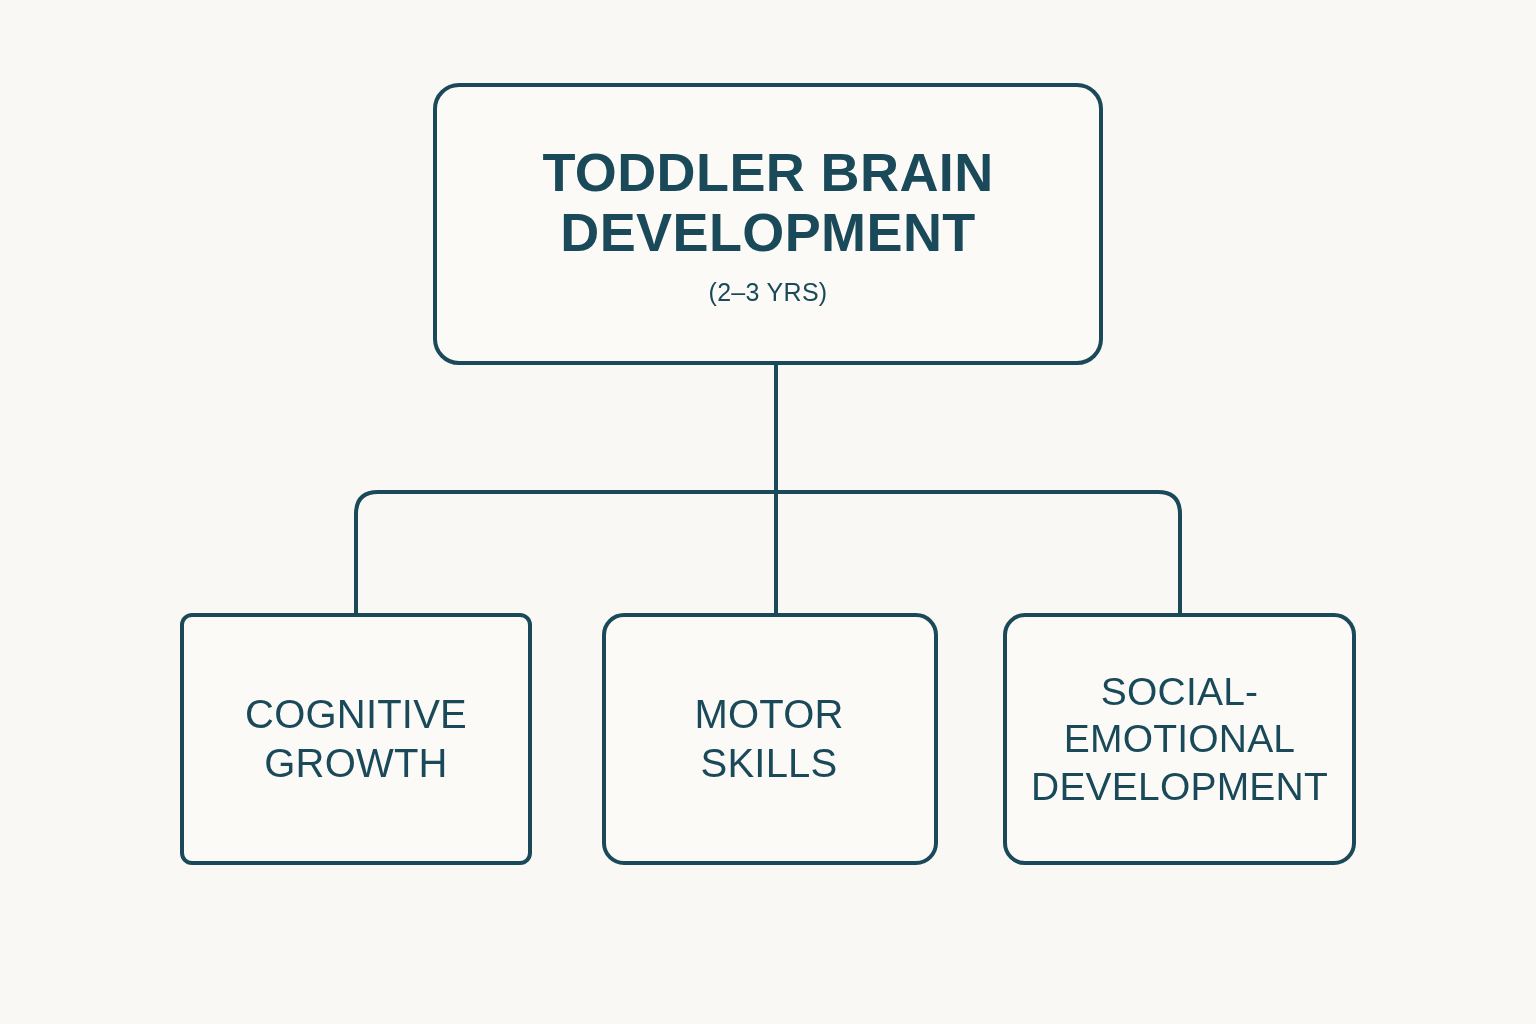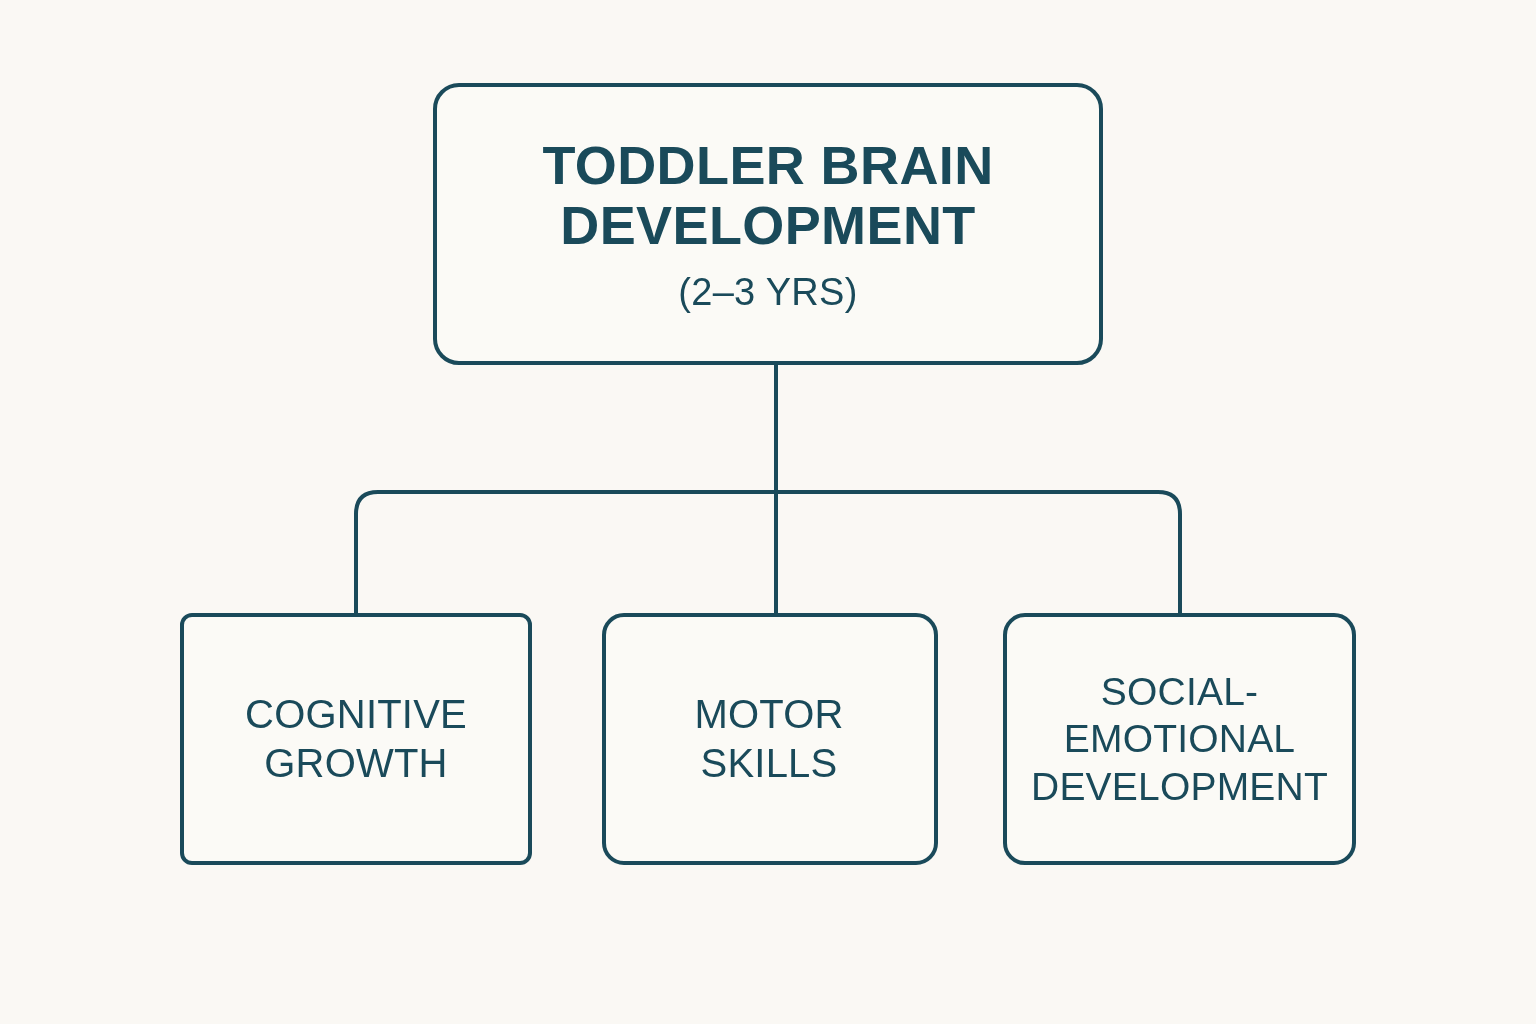--- a/index.html
+++ b/index.html
@@ -48,21 +48,21 @@
     padding: 14px 24px;
   }
   #root-node .title {
     font-size: 54px;
     font-weight: bold;
     line-height: 1.12;
     letter-spacing: 0.4px;
     white-space: pre-line;
   }
   #root-node .subtitle {
-    font-size: 38px;
+    font-size: 25px;
     font-weight: normal;
     line-height: 1.1;
     margin-top: 16px;
     letter-spacing: 0.3px;
   }
   .child-node {
     border-radius: 22px;
     top: 613px;
     height: 252px;
     padding: 8px 14px;

